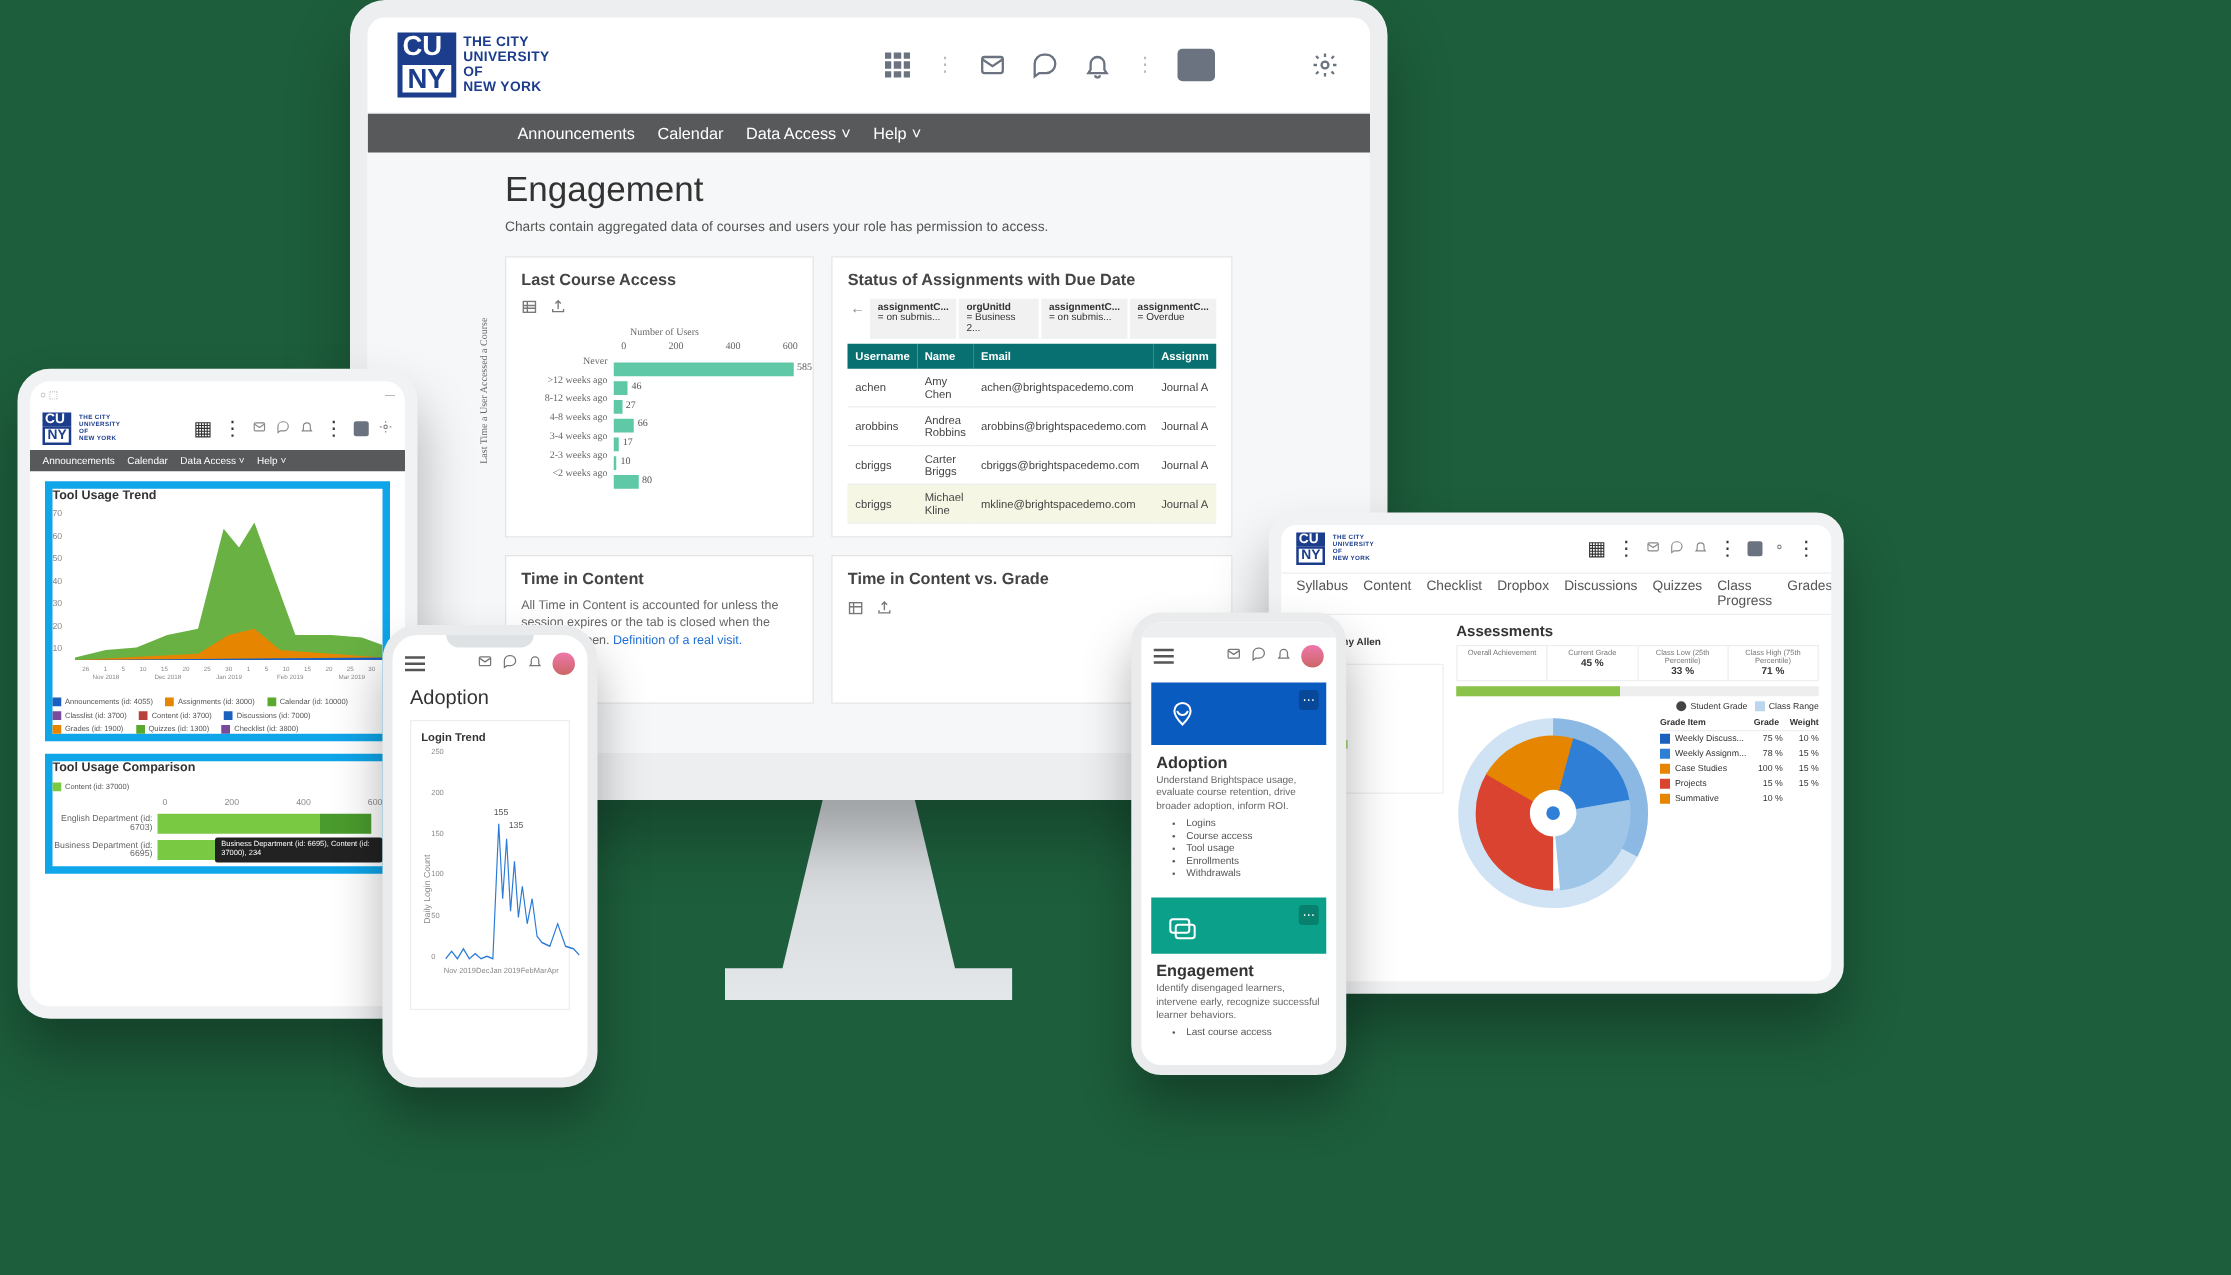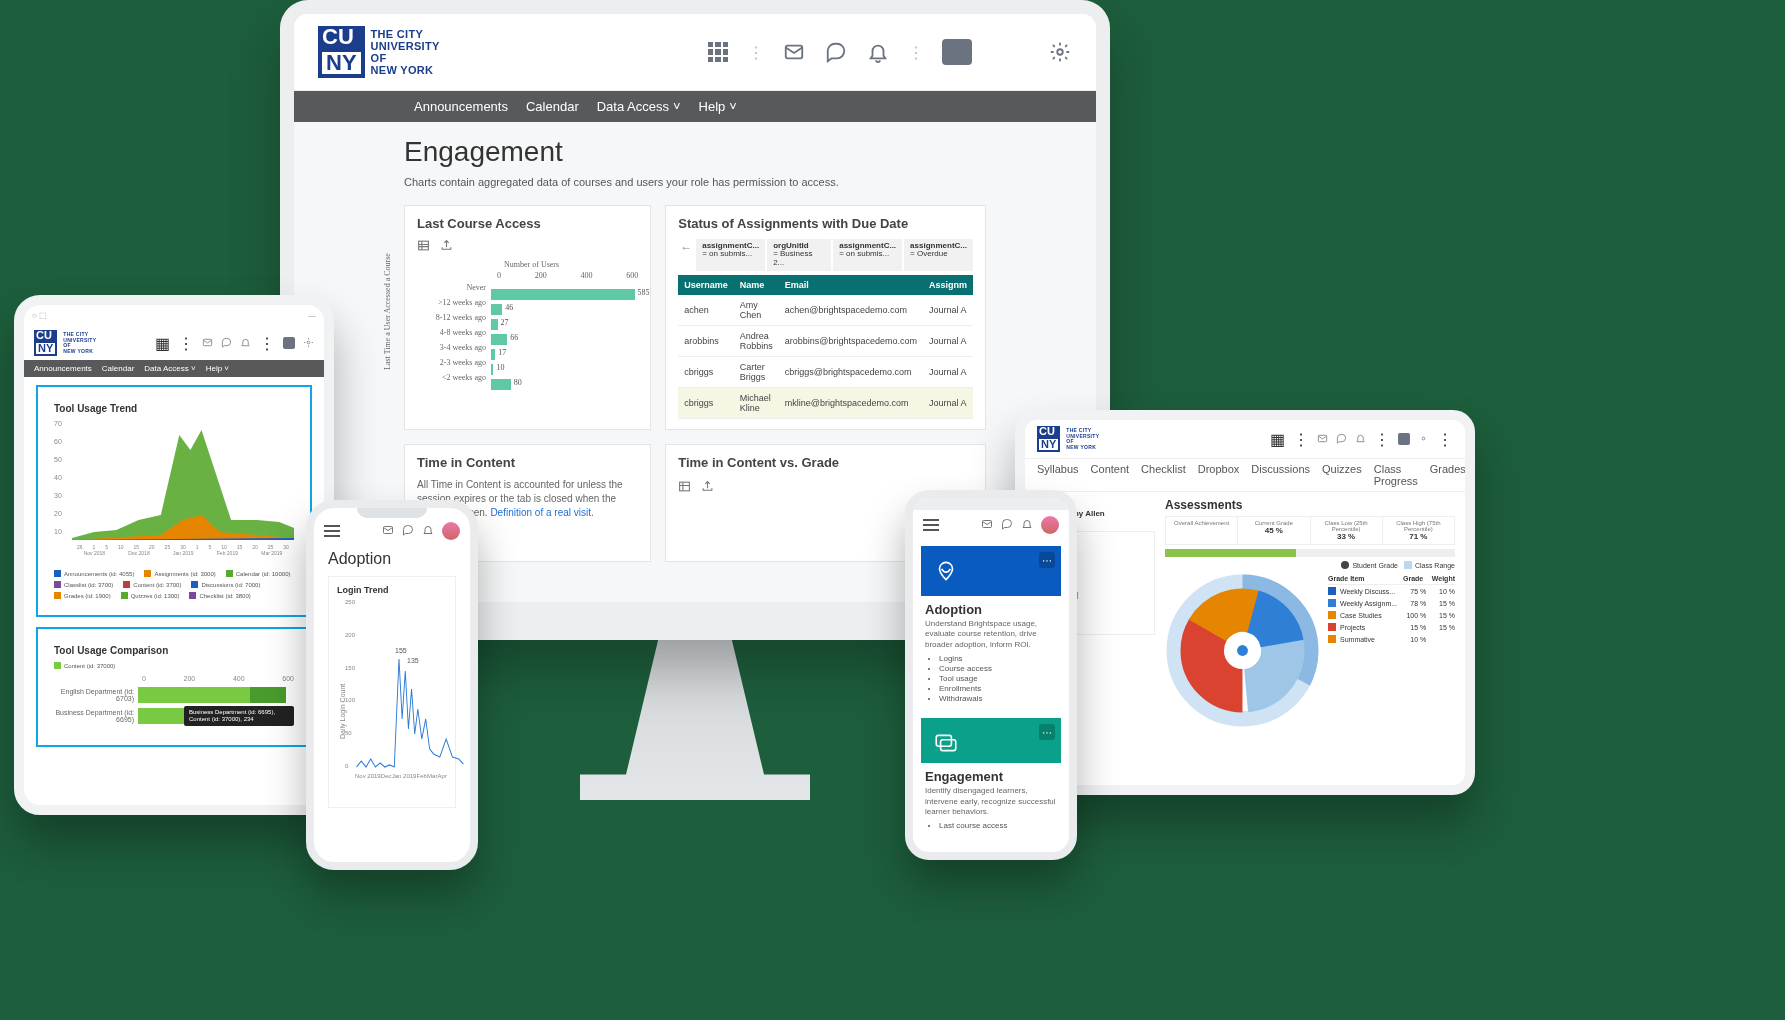--- a/index.html
+++ b/index.html
@@ -120,21 +120,21 @@
   .tl-top { display:flex; justify-content:space-between; align-items:center; padding:6px 8px; font-size:8px; color:#999;}
   .tl-hdr { display:flex; justify-content:space-between; align-items:center; padding:4px 10px;}
   .mini-logo .cuny-cu{font-size:11px;padding:0 2px;}
   .mini-logo .cuny-ny{font-size:11px;padding:0 2px;border-width:2px;}
   .mini-logo .cuny-text{font-size:5px;}
   .tl-icons { display:flex; gap:8px; align-items:center;}
   .tl-icons svg{width:11px;height:11px;stroke:#888;fill:none;stroke-width:2;}
   .tl-icons .sq{width:12px;height:12px;border-radius:2px;}
   .tl-nav { background:#58595b;color:#fff;font-size:8px;display:flex;gap:10px;padding:4px 10px;}
   .tl-body { padding:8px 12px; }
-  .tl-card { border:2px solid #0ea5e9; padding:16px; margin-bottom:10px; position:relative;}
+  .tl-card { border:6px solid #0ea5e9; padding:0; margin-bottom:10px; position:relative;}
   .tl-card h5 { font-size:10px; font-weight:600; margin-bottom:6px;}
   
   .area-chart { position:relative; height:150px; padding-left:18px;}
   .area-chart .ylab { position:absolute; left:0; font-size:7px; color:#888;}
   .area-chart svg { width:100%; height:120px;}
   .legend { display:flex; flex-wrap:wrap; gap:4px 10px; font-size:6px; color:#555;}
   .legend span{display:flex;align-items:center;gap:3px; white-space:nowrap;}
   .legend i{width:7px;height:7px;display:inline-block;}
   .hbarchart { margin-top:6px;}
   .hbarchart .scale{display:flex;justify-content:space-between;font-size:7px;color:#888;margin-left:88px;}
@@ -184,21 +184,21 @@
   .tile.blue{background:#0a5bbf;height:50px;}
   .tile.teal{background:#0aa08a;height:45px;}
   .tile .dots{position:absolute;right:6px;top:6px;width:16px;height:16px;
     background:rgba(0,0,0,.2);border-radius:3px;display:flex;align-items:center;justify-content:center;}
   .tile .dots::after{content:"⋯";font-size:10px;}
   .tile svg{width:26px;height:26px;stroke:#fff;fill:none;stroke-width:1.5;}
   .section{padding:0 12px 8px;}
   .section h6{font-size:13px;font-weight:600;margin:4px 0 2px;}
   .section p{font-size:8px;color:#666;line-height:1.3;}
   .section ul{font-size:8px;color:#555;padding-left:12px;margin-top:4px;}
-  .section ul li{margin:1px 2px;}
+  .section ul li{margin:1px 12px;}
 
   
   .tablet-right {
     position:absolute; left:1015px; top:410px; width:460px; height:385px;
     background:#fff; border:10px solid #f1f2f3; border-radius:22px;
     box-shadow:0 28px 45px rgba(0,0,0,.3); overflow:hidden; z-index:3;
   }
   .tr-hdr{display:flex;justify-content:space-between;align-items:center;padding:6px 12px;border-bottom:1px solid #eee;}
   .tr-nav{display:flex;gap:12px;font-size:11px;color:#555;padding:4px 12px;border-bottom:1px solid #eee;}
   .tr-body{display:flex;padding:6px 10px;gap:10px;}

